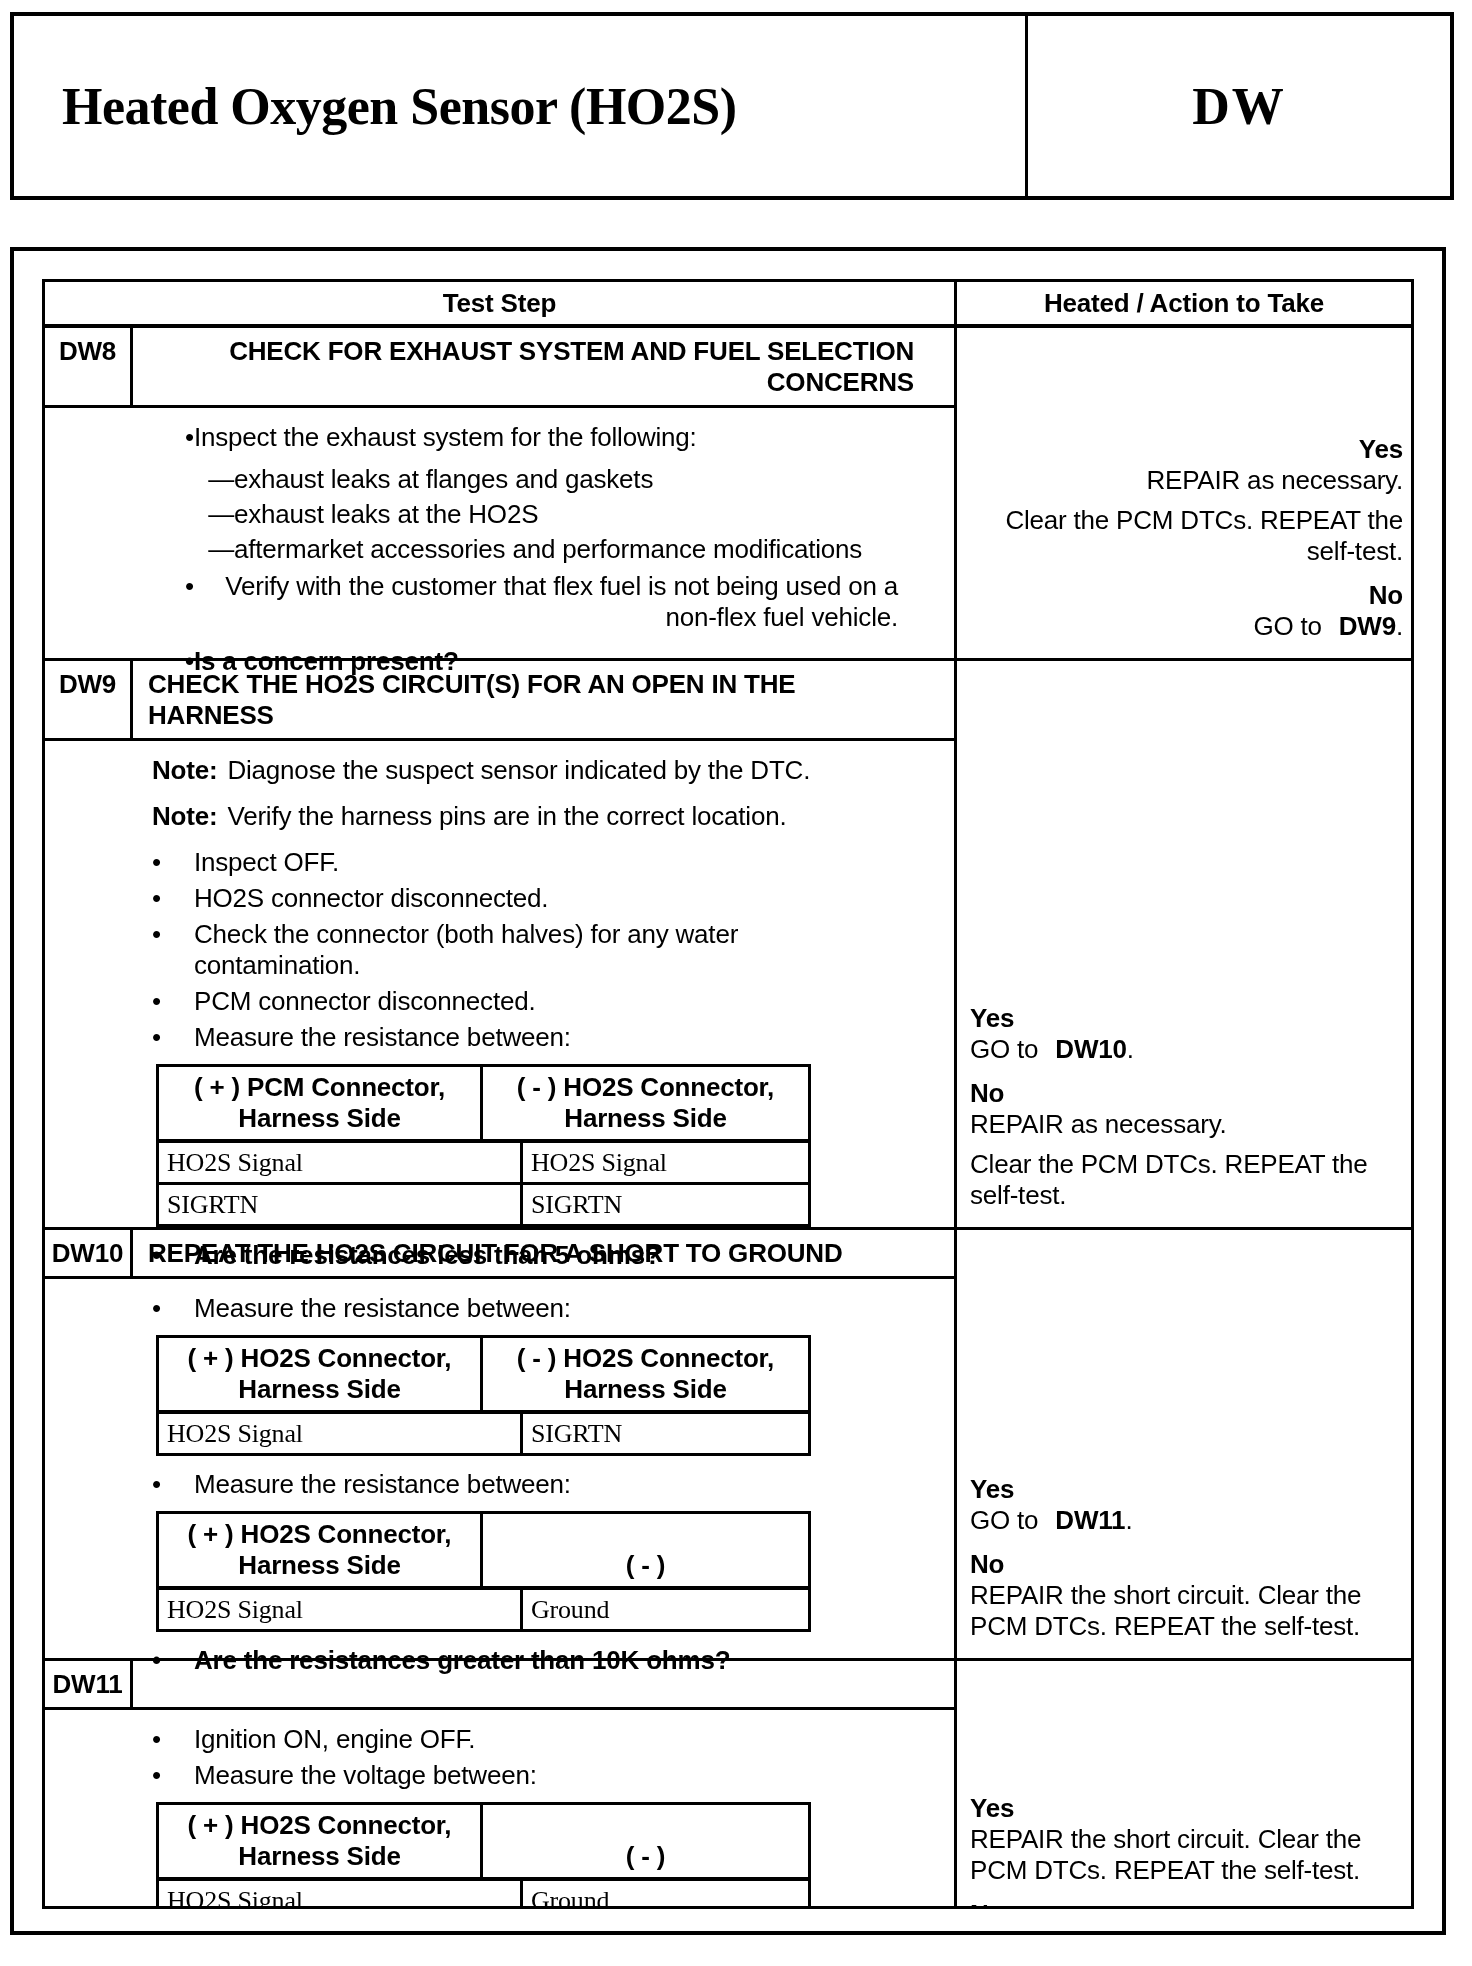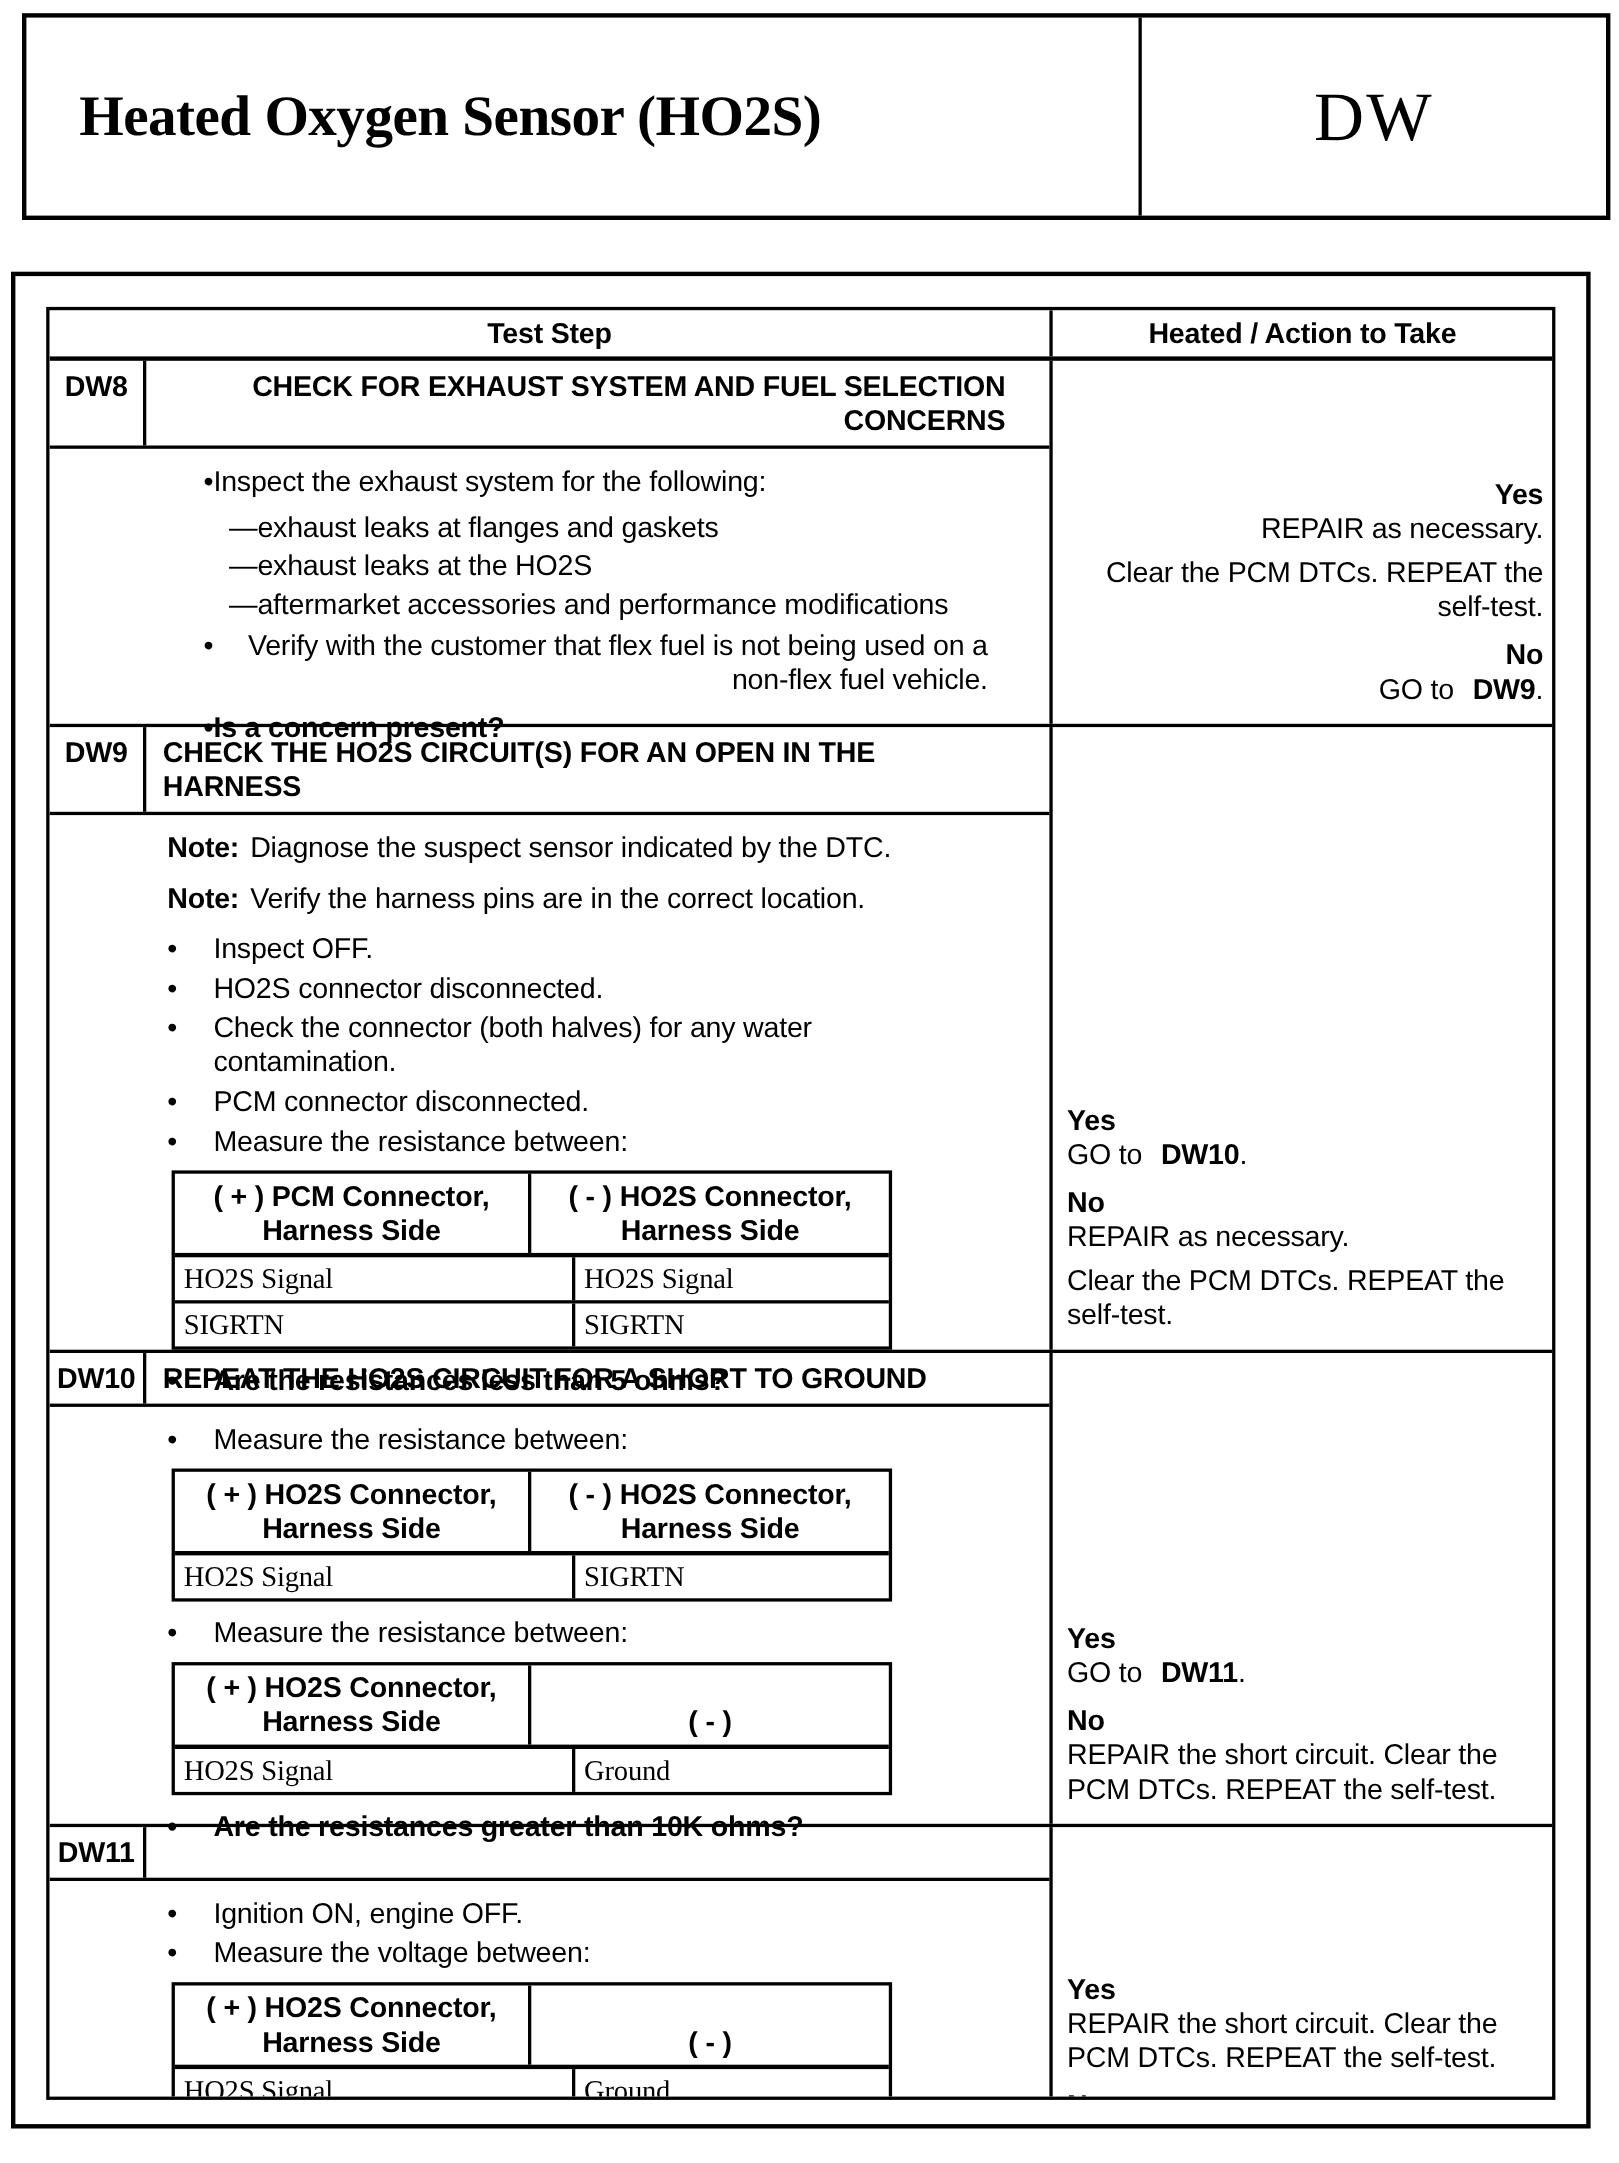--- a/index.html
+++ b/index.html
@@ -4,33 +4,33 @@
 <style>
   html,body{margin:0;padding:0;}
   body{
     width:1472px;height:1966px;background:#fff;color:#000;
     font-family:"Liberation Sans",sans-serif;
     font-size:26px;line-height:31px;letter-spacing:-0.2px;
     position:relative;overflow:hidden;
   }
   
   .header-box{
-    position:absolute;left:20px;top:12px;width:1436px;height:180px;
+    position:absolute;left:10px;top:12px;width:1436px;height:180px;
     border:4px solid #000;display:flex;background:#fff;
   }
   .header-title-cell{
     width:1014px;box-sizing:border-box;border-right:3px solid #000;
     display:flex;align-items:center;padding-left:48px;
   }
   .doc-title{
     font-family:"Liberation Serif",serif;font-weight:700;font-size:52px;
     letter-spacing:-0.5px;
   }
   .header-code-cell{flex:1;display:flex;align-items:center;justify-content:center;}
-  .doc-code{font-family:"Liberation Serif",serif;font-weight:400;font-size:63px;letter-spacing:2px;}
+  .doc-code{font-family:"Liberation Serif",serif;font-weight:700;font-size:52px;letter-spacing:2px;}
 
   
   .outer-box{
     position:absolute;left:10px;top:247px;width:1436px;height:1688px;
     border:4px solid #000;box-sizing:border-box;background:#fff;
   }
   
   .steps-table{
     position:absolute;left:28px;top:28px;right:28px;bottom:22px;
     border:3px solid #000;display:flex;flex-direction:column;overflow:hidden;

